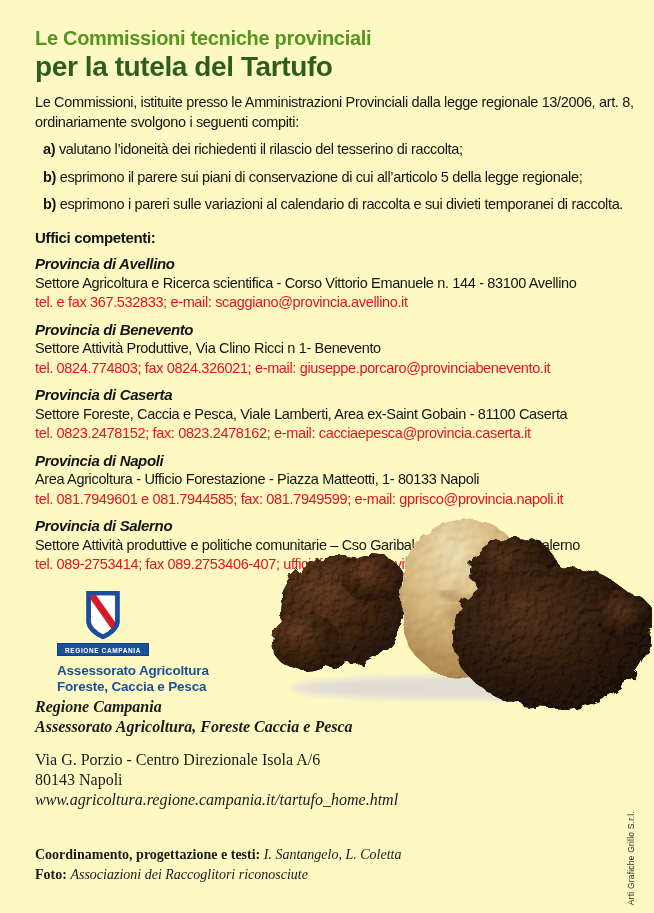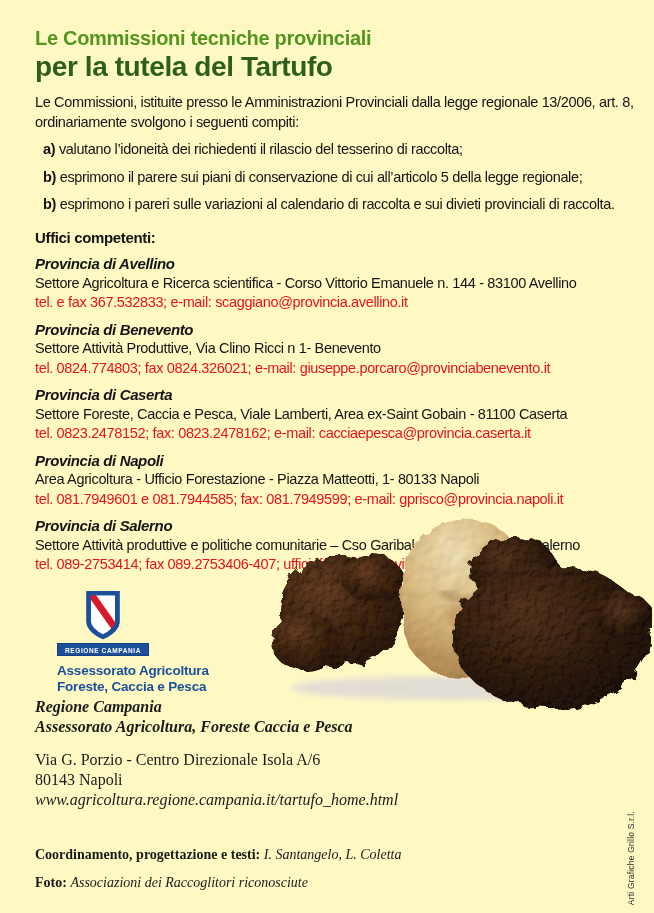--- a/index.html
+++ b/index.html
@@ -54,21 +54,21 @@
     font-size:16px;line-height:20px;color:#1a1a1a;
   }
   .footer .org{font-weight:bold;font-style:italic;margin:0;}
   .footer .addr{margin:13px 0 0 0;}
   .footer .site{font-style:italic;}
   .credit-line{margin:0;}
   .credits{position:absolute;left:35px;top:845px;width:540px;
     font-family:"Liberation Serif", serif;font-size:14px;line-height:20px;color:#1a1a1a;}
   .credit-label{font-weight:bold;}
   .credit-value{font-style:italic;}
-  .credits .second{margin-top:8px;}
+  .credits .second{margin-top:0;}
   
   .printer{
     position:absolute;right:18px;bottom:8px;
     writing-mode:vertical-rl;transform:rotate(180deg);
     font-size:8.5px;letter-spacing:0.2px;color:#2b2b2b;
     font-family:"Liberation Sans", sans-serif;
   }
 </style>
 </head>
 <body>
@@ -77,21 +77,21 @@
 
   <div class="main">
     <h1 class="title1">Le Commissioni tecniche provinciali</h1>
     <h2 class="title2">per la tutela del Tartufo</h2>
 
     <p class="intro">Le Commissioni, istituite presso le Amministrazioni Provinciali dalla legge regionale 13/2006, art. 8, ordinariamente svolgono i seguenti compiti:</p>
 
     <div>
       <p class="task"><span class="b">a)</span> <span>valutano l’idoneità dei richiedenti il rilascio del tesserino di raccolta;</span></p>
       <p class="task"><span class="b">b)</span> <span>esprimono il parere sui piani di conservazione di cui all’articolo 5 della legge regionale;</span></p>
-      <p class="task"><span class="b">b)</span> <span>esprimono i pareri sulle variazioni al calendario di raccolta e sui divieti provinciali di raccolta.</span></p>
+      <p class="task"><span class="b">b)</span> <span>esprimono i pareri sulle variazioni al calendario di raccolta e sui divieti temporanei di raccolta.</span></p>
     </div>
 
     <p class="offices-heading">Uffici competenti:</p>
 
     <div class="office">
       <div class="name">Provincia di Avellino</div>
       <div class="addr">Settore Agricoltura e Ricerca scientifica - Corso Vittorio Emanuele n. 144 - 83100 Avellino</div>
       <div class="contact">tel. e fax 367.532833; e-mail: scaggiano@provincia.avellino.it</div>
     </div>
     <div class="office">

